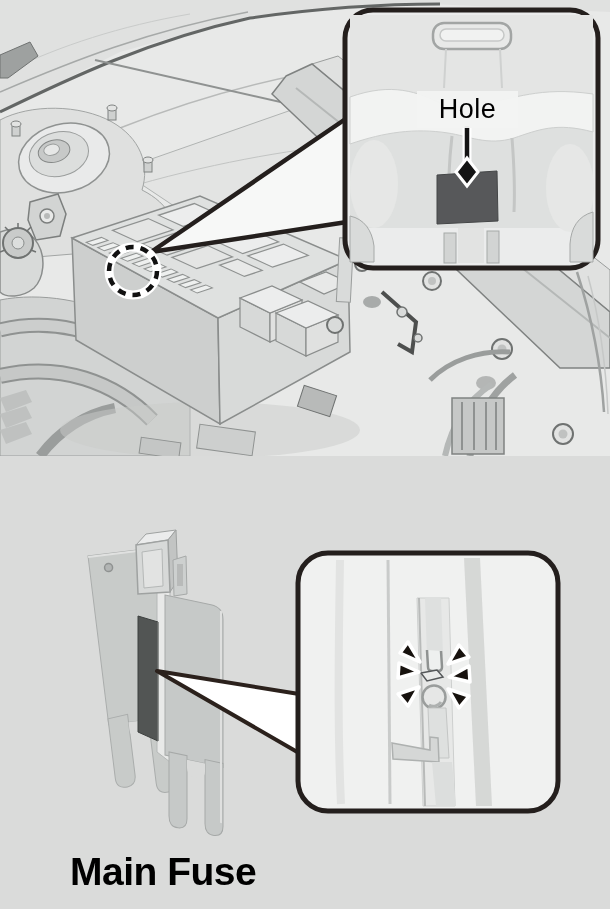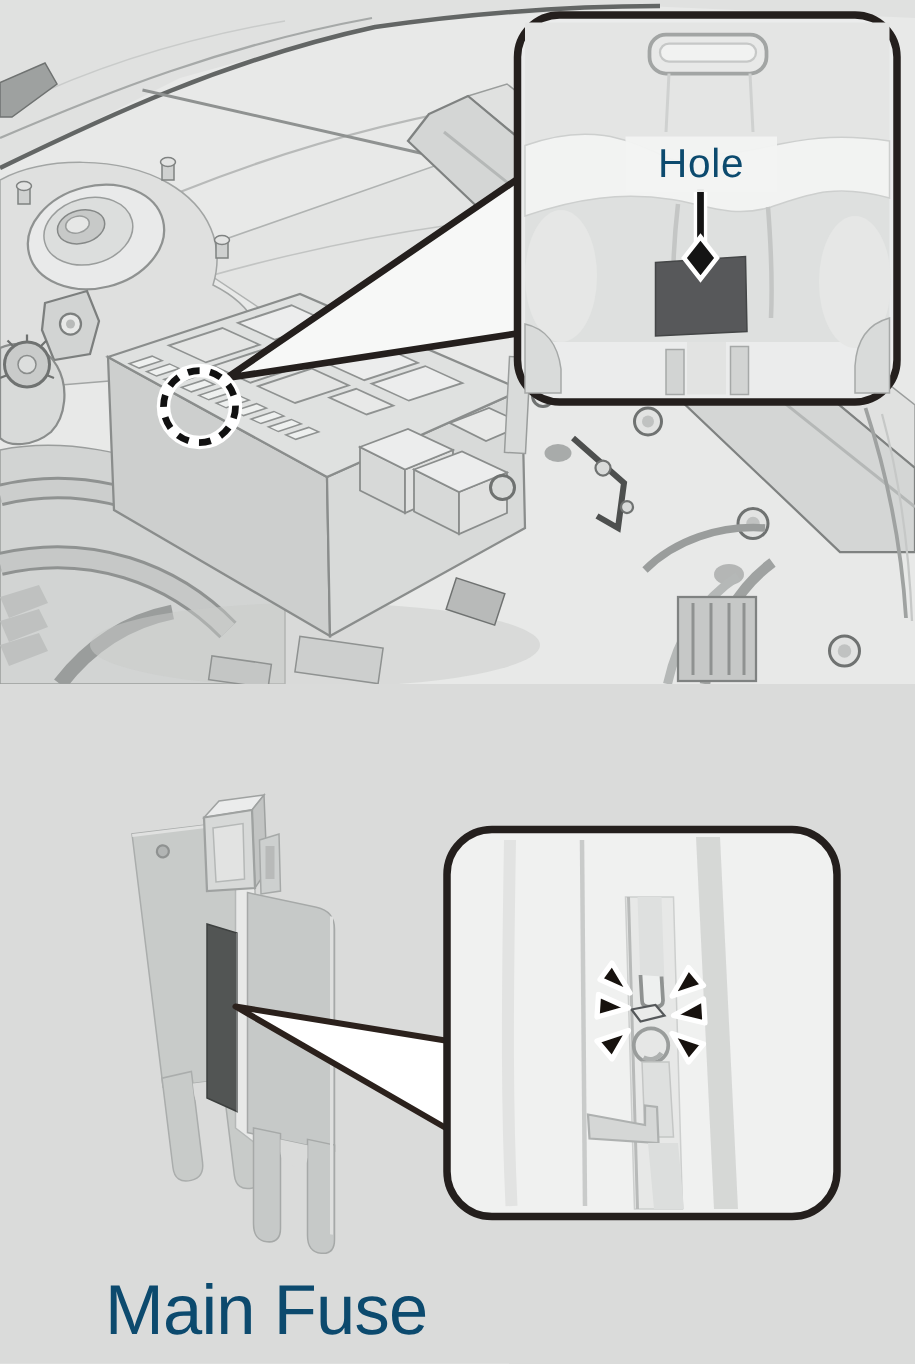--- a/index.html
+++ b/index.html
@@ -5,30 +5,30 @@
   html,body{margin:0;padding:0;}
   body{
     width:610px;height:909px;position:relative;overflow:hidden;
     background:#dadbda;
     font-family:"Liberation Sans", sans-serif;
   }
   #stage{position:absolute;left:0;top:0;width:610px;height:909px;}
   svg{display:block;}
   .overlay-label{
     position:absolute;display:flex;align-items:center;justify-content:center;
-    color:#0c4a6e;user-select:none;
+    color:#000000;user-select:none;
   }
   #hole-label{
     left:417px;top:91px;width:101px;height:37px;
     background:rgba(243,244,243,0.96);
     font-size:27px;font-weight:500;letter-spacing:0.5px;
   }
   #main-fuse-caption{
     left:70px;top:849px;height:46px;
-    font-size:47px;font-weight:400;letter-spacing:-0.5px;
+    font-size:39px;font-weight:700;letter-spacing:-0.5px;
     white-space:nowrap;
   }
 </style>
 </head>
 <body>
 
 <div id="stage">
 <svg width="610" height="909" viewBox="0 0 610 909" xmlns="http://www.w3.org/2000/svg">
 
   <g>

